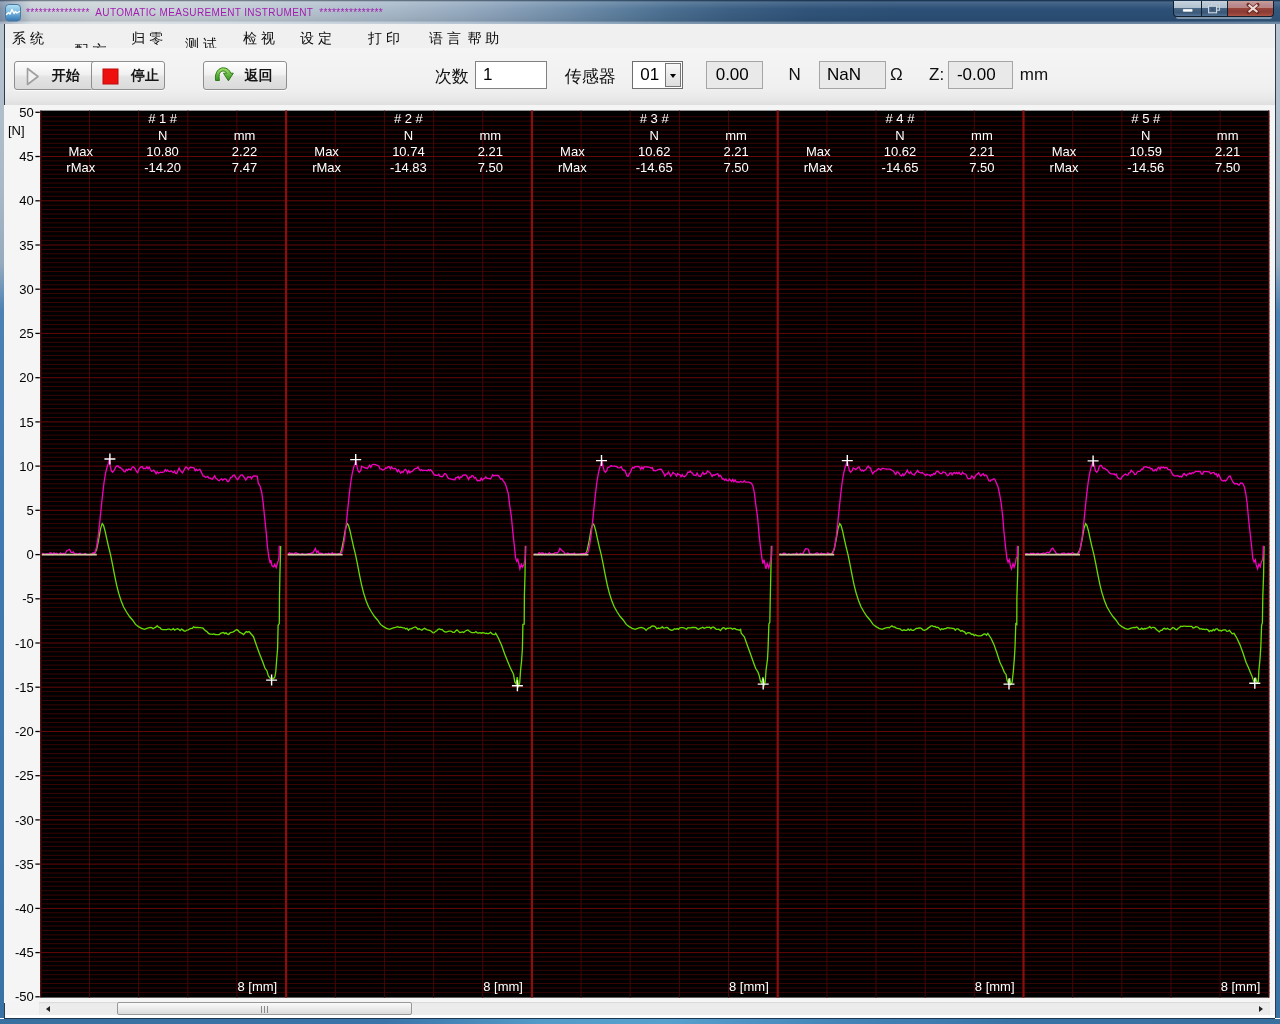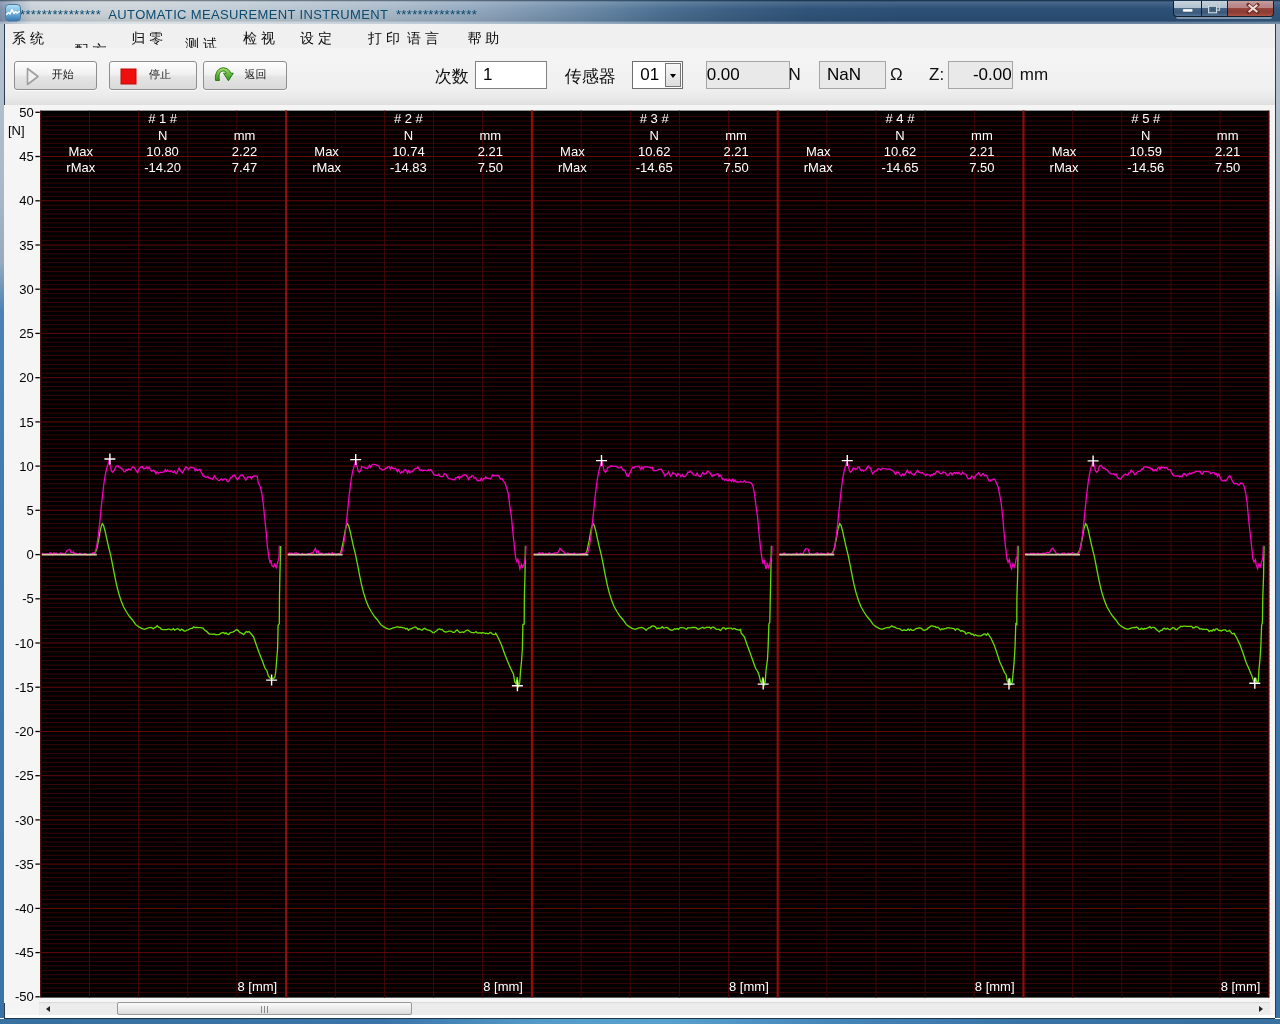--- a/index.html
+++ b/index.html
@@ -1,20 +1,20 @@
 <!DOCTYPE html>
 <html><head><meta charset="utf-8"><style>
 html,body{margin:0;padding:0;width:1280px;height:1024px;overflow:hidden}
 body{font-family:"Liberation Sans",sans-serif;position:relative;background:#fff}
 .abs{position:absolute}
 #titlebar{left:0;top:0;width:1280px;height:24px;
  background:linear-gradient(90deg,#7e90aa 0%,#c9d2d8 2.5%,#cdd5da 10%,#c2cdd6 18%,#b5c3d0 25%,#a8b9c9 31%,#97acc1 36%,#869eb7 40%,#7390ac 44%,#5f81a0 48%,#4c7092 52%,#3c6084 57%,#30547a 63%,#2c5077 70%,#2c5077 93%,#33587e 100%);}
 #titlebar .shade{left:0;top:0;width:1280px;height:24px;
  background:linear-gradient(180deg,rgba(8,20,34,.65) 0,rgba(8,20,34,.2) 1px,rgba(255,255,255,.14) 2px,rgba(255,255,255,.08) 5px,rgba(0,0,0,0) 9px,rgba(0,0,0,0.05) 17px,rgba(0,0,0,0.09) 21px,rgba(255,255,255,.22) 22px,rgba(255,255,255,.30) 23px);}
-#title{left:20px;top:6.5px;font-size:13px;color:#0c4a6e;white-space:pre;letter-spacing:.35px}
+#title{left:26px;top:6.5px;font-size:10px;color:#a21caf;white-space:pre;letter-spacing:.35px}
 #icon{left:5px;top:4px}
 #caps{left:1172.6px;top:0;width:101.6px;height:19px}
 .cap{position:absolute;top:1.3px;height:15.8px;border:1px solid #10202f;border-top:none;box-sizing:border-box}
 .cap svg{position:absolute}
 #cap-min{left:0;width:29.2px;border-radius:0 0 0 4px;
  background:linear-gradient(180deg,#c9d4de 0%,#b0c1d0 45%,#4c6987 46%,#3b597a 78%,#55759a 100%)}
 #cap-max{left:29.2px;width:25.6px;border-left:none;border-right:none;
  background:linear-gradient(180deg,#c5d0da 0%,#acbdcc 45%,#486585 46%,#3a5777 78%,#527294 100%)}
 #cap-close{left:54.8px;width:46.8px;border-radius:0 0 4px 0;
  background:linear-gradient(180deg,#c79e97 0%,#b8878f 30%,#b8877f 44%,#9b453c 46%,#8a3c35 72%,#9c463c 88%,#aa5546 100%)}
@@ -25,21 +25,21 @@
 #edge-r{right:4.5px;top:24px;width:1px;height:994px;background:#2a3d50}
 #bottom{left:0;top:1019.2px;width:1280px;height:4.8px;
  background:linear-gradient(90deg,#38709f 0,#3b74a9 30%,#539ac8 42%,#57a0ce 52%,#4585b8 65%,#3973a6 80%,#38709f 100%)}
 #bottom-line{left:4px;top:1017.9px;width:1271px;height:1.4px;background:#1d3850}
 #menubar{left:5px;top:24px;width:1270px;height:24px;background:#f0f0f0;font-size:14px;color:#0a0a0a}
 #toolbar{left:5px;top:48px;width:1270px;height:57px;
  background:linear-gradient(180deg,#f5f5f5 0%,#f0f0f0 70%,#e9e9e9 88%,#dfdfdf 100%);border-bottom:1px solid #d0d0d0}
 .tbtn{position:absolute;top:12.5px;height:29.5px;box-sizing:border-box;border:1px solid #8e8e8e;border-radius:3px;
  background:linear-gradient(180deg,#fdfdfd 0%,#f1f1f1 45%,#e4e4e4 55%,#dadada 100%);
  box-shadow:0 1px 0 rgba(255,255,255,.8),inset 0 1px 0 #fff;
- font-size:11px;font-weight:normal;color:#151515}
+ font-size:14px;font-weight:bold;color:#151515}
 .tbtn .lab{position:absolute;top:5px}
 .tlab{position:absolute;top:17px;font-size:17px;color:#111}
 .tbox{position:absolute;top:13px;height:28px;box-sizing:border-box;font-size:17px;color:#000;line-height:26px}
 #sbrow{left:5px;top:1002.3px;width:1270px;height:13.2px;background:#f4f4f4}
 #sbtrack{position:absolute;left:34px;top:0;width:1231px;height:13.2px;background:#ececec;box-shadow:inset 0 1px 1px rgba(0,0,0,.08)}
 #sbthumb{position:absolute;left:77.7px;top:0px;width:295.3px;height:13.2px;box-sizing:border-box;border:1px solid #989898;border-radius:2px;
  background:linear-gradient(180deg,#fafafa 0%,#ededed 45%,#dcdcdc 100%)}
 .grip{position:absolute;top:3px;width:1px;height:7px;background:#8a8a8a}
 .arrow{position:absolute;width:0;height:0;border-style:solid}
 </style></head><body>
@@ -87,32 +87,32 @@
 <div class="abs" id="edge-r"></div>
 
 <div class="abs" id="menubar">
     <span style="position:absolute;left:7px;top:6px">系 统</span>
     <span style="position:absolute;left:69.5px;top:18px">配 方</span>
     <span style="position:absolute;left:126.3px;top:6px">归 零</span>
     <span style="position:absolute;left:180.0px;top:12px">测 试</span>
     <span style="position:absolute;left:238.1px;top:6px">检 视</span>
     <span style="position:absolute;left:295.0px;top:6px">设 定</span>
     <span style="position:absolute;left:363px;top:6px">打 印</span>
-    <span style="position:absolute;left:402px;top:6px">语 言</span>
+    <span style="position:absolute;left:424px;top:6px">语 言</span>
     <span style="position:absolute;left:462.4px;top:6px">帮 助</span>
   </div>
 
 <div class="abs" id="toolbar">
  <div class="tbtn" style="left:8.7px;width:83.8px">
    <svg width="14" height="19" style="position:absolute;left:11px;top:5px">
         <path d="M1.5,1.5 L12,9.5 L1.5,17.5 Z" fill="#f0f0f0" stroke="#9f9f9f" stroke-width="1.6" stroke-linejoin="round"></path>
       </svg>
    <span class="lab" style="left:37px">开始</span>
     </div>
- <div class="tbtn" style="left:104px;width:88px">
+ <div class="tbtn" style="left:86px;width:74px">
    <svg width="17" height="17" style="position:absolute;left:10px;top:6px">
         <rect x="1" y="1" width="15" height="15" fill="#ee0f0f" stroke="#c00a0a"></rect>
       </svg>
    <span class="lab" style="left:39px">停止</span>
     </div>
  <div class="tbtn" style="left:197.5px;width:84.5px">
    <svg width="21" height="20" style="position:absolute;left:9px;top:4px">
     <defs>
           <linearGradient id="gg" x1="0" y1="0" x2="0" y2="1">
             <stop offset="0" stop-color="#a8e470"></stop>
@@ -126,26 +126,26 @@
 
  <span class="tlab" style="left:429.8px">次数</span>
  <div class="tbox" style="left:470px;width:72.3px;background:#fff;border:1px solid #828282;padding-left:7px">1</div>
  <span class="tlab" style="left:559.8px">传感器</span>
  <div class="tbox" style="left:627.3px;width:51px;background:#fff;border:1px solid #6e6e6e">
    <span style="position:absolute;left:7px">01</span>
    <div style="position:absolute;right:1px;top:1px;width:16px;height:24px;border:1px solid #777;box-sizing:border-box;background:linear-gradient(180deg,#f8f8f8,#ddd)">
      <div class="arrow" style="left:3.5px;top:10px;border-width:4.5px 3.8px 0 3.8px;border-color:#000 transparent transparent transparent"></div>
       </div>
  </div>
- <div class="tbox" style="left:700.7px;width:84px;background:#e9e9e9;border:1px solid #a5a5a5;">0.00</div>
+ <div class="tbox" style="left:700.7px;width:57px;background:#e9e9e9;border:1px solid #a5a5a5;padding-left:9px">0.00</div>
  <span class="tlab" style="left:783.5px">N</span>
  <div class="tbox" style="left:814px;width:66.5px;background:#e9e9e9;border:1px solid #a5a5a5;padding-left:7px">NaN</div>
  <span class="tlab" style="left:885px">Ω</span>
  <span class="tlab" style="left:924px">Z:</span>
- <div class="tbox" style="left:942.9px;width:65.6px;background:#e9e9e9;border:1px solid #a5a5a5;padding-left:24px">-0.00</div>
+ <div class="tbox" style="left:942.9px;width:65.6px;background:#e9e9e9;border:1px solid #a5a5a5;padding-left:8px">-0.00</div>
  <span class="tlab" style="left:1014.8px">mm</span>
 </div>
 
 <svg width="1271" height="898" style="position:absolute;left:4px;top:105px">
 <rect x="0" y="0" width="1271" height="898" fill="#f5f5f5"></rect>
 <rect x="36.3" y="5.6" width="1229.0" height="887.0" fill="#000000"></rect>
 <path d="M36.3 11.7H1265.3M36.3 16.1H1265.3M36.3 20.6H1265.3M36.3 25.0H1265.3M36.3 29.4H1265.3M36.3 33.8H1265.3M36.3 38.3H1265.3M36.3 42.7H1265.3M36.3 47.1H1265.3M36.3 55.9H1265.3M36.3 60.4H1265.3M36.3 64.8H1265.3M36.3 69.2H1265.3M36.3 73.6H1265.3M36.3 78.1H1265.3M36.3 82.5H1265.3M36.3 86.9H1265.3M36.3 91.3H1265.3M36.3 100.2H1265.3M36.3 104.6H1265.3M36.3 109.0H1265.3M36.3 113.4H1265.3M36.3 117.9H1265.3M36.3 122.3H1265.3M36.3 126.7H1265.3M36.3 131.1H1265.3M36.3 135.6H1265.3M36.3 144.4H1265.3M36.3 148.8H1265.3M36.3 153.2H1265.3M36.3 157.7H1265.3M36.3 162.1H1265.3M36.3 166.5H1265.3M36.3 170.9H1265.3M36.3 175.4H1265.3M36.3 179.8H1265.3M36.3 188.6H1265.3M36.3 193.0H1265.3M36.3 197.5H1265.3M36.3 201.9H1265.3M36.3 206.3H1265.3M36.3 210.7H1265.3M36.3 215.2H1265.3M36.3 219.6H1265.3M36.3 224.0H1265.3M36.3 232.8H1265.3M36.3 237.3H1265.3M36.3 241.7H1265.3M36.3 246.1H1265.3M36.3 250.5H1265.3M36.3 255.0H1265.3M36.3 259.4H1265.3M36.3 263.8H1265.3M36.3 268.2H1265.3M36.3 277.1H1265.3M36.3 281.5H1265.3M36.3 285.9H1265.3M36.3 290.3H1265.3M36.3 294.8H1265.3M36.3 299.2H1265.3M36.3 303.6H1265.3M36.3 308.0H1265.3M36.3 312.5H1265.3M36.3 321.3H1265.3M36.3 325.7H1265.3M36.3 330.1H1265.3M36.3 334.6H1265.3M36.3 339.0H1265.3M36.3 343.4H1265.3M36.3 347.8H1265.3M36.3 352.3H1265.3M36.3 356.7H1265.3M36.3 365.5H1265.3M36.3 369.9H1265.3M36.3 374.4H1265.3M36.3 378.8H1265.3M36.3 383.2H1265.3M36.3 387.6H1265.3M36.3 392.1H1265.3M36.3 396.5H1265.3M36.3 400.9H1265.3M36.3 409.7H1265.3M36.3 414.2H1265.3M36.3 418.6H1265.3M36.3 423.0H1265.3M36.3 427.4H1265.3M36.3 431.9H1265.3M36.3 436.3H1265.3M36.3 440.7H1265.3M36.3 445.1H1265.3M36.3 454.0H1265.3M36.3 458.4H1265.3M36.3 462.8H1265.3M36.3 467.2H1265.3M36.3 471.7H1265.3M36.3 476.1H1265.3M36.3 480.5H1265.3M36.3 484.9H1265.3M36.3 489.4H1265.3M36.3 498.2H1265.3M36.3 502.6H1265.3M36.3 507.0H1265.3M36.3 511.5H1265.3M36.3 515.9H1265.3M36.3 520.3H1265.3M36.3 524.7H1265.3M36.3 529.2H1265.3M36.3 533.6H1265.3M36.3 542.4H1265.3M36.3 546.8H1265.3M36.3 551.3H1265.3M36.3 555.7H1265.3M36.3 560.1H1265.3M36.3 564.5H1265.3M36.3 569.0H1265.3M36.3 573.4H1265.3M36.3 577.8H1265.3M36.3 586.6H1265.3M36.3 591.1H1265.3M36.3 595.5H1265.3M36.3 599.9H1265.3M36.3 604.3H1265.3M36.3 608.8H1265.3M36.3 613.2H1265.3M36.3 617.6H1265.3M36.3 622.0H1265.3M36.3 630.9H1265.3M36.3 635.3H1265.3M36.3 639.7H1265.3M36.3 644.1H1265.3M36.3 648.6H1265.3M36.3 653.0H1265.3M36.3 657.4H1265.3M36.3 661.8H1265.3M36.3 666.3H1265.3M36.3 675.1H1265.3M36.3 679.5H1265.3M36.3 683.9H1265.3M36.3 688.4H1265.3M36.3 692.8H1265.3M36.3 697.2H1265.3M36.3 701.6H1265.3M36.3 706.1H1265.3M36.3 710.5H1265.3M36.3 719.3H1265.3M36.3 723.7H1265.3M36.3 728.2H1265.3M36.3 732.6H1265.3M36.3 737.0H1265.3M36.3 741.4H1265.3M36.3 745.9H1265.3M36.3 750.3H1265.3M36.3 754.7H1265.3M36.3 763.5H1265.3M36.3 768.0H1265.3M36.3 772.4H1265.3M36.3 776.8H1265.3M36.3 781.2H1265.3M36.3 785.7H1265.3M36.3 790.1H1265.3M36.3 794.5H1265.3M36.3 798.9H1265.3M36.3 807.8H1265.3M36.3 812.2H1265.3M36.3 816.6H1265.3M36.3 821.0H1265.3M36.3 825.5H1265.3M36.3 829.9H1265.3M36.3 834.3H1265.3M36.3 838.7H1265.3M36.3 843.2H1265.3M36.3 852.0H1265.3M36.3 856.4H1265.3M36.3 860.8H1265.3M36.3 865.3H1265.3M36.3 869.7H1265.3M36.3 874.1H1265.3M36.3 878.5H1265.3M36.3 883.0H1265.3M36.3 887.4H1265.3" stroke="#380505" stroke-width="1" fill="none"></path>
 <path d="M85.5 5.6V892.6M134.6 5.6V892.6M183.8 5.6V892.6M232.9 5.6V892.6M331.3 5.6V892.6M380.4 5.6V892.6M429.6 5.6V892.6M478.7 5.6V892.6M577.1 5.6V892.6M626.2 5.6V892.6M675.4 5.6V892.6M724.5 5.6V892.6M822.9 5.6V892.6M872.0 5.6V892.6M921.2 5.6V892.6M970.3 5.6V892.6M1068.7 5.6V892.6M1117.8 5.6V892.6M1167.0 5.6V892.6M1216.1 5.6V892.6" stroke="#440707" stroke-width="1" fill="none"></path>
 <path d="M36.3 51.5H1265.3M36.3 95.8H1265.3M36.3 140.0H1265.3M36.3 184.2H1265.3M36.3 228.4H1265.3M36.3 272.7H1265.3M36.3 316.9H1265.3M36.3 361.1H1265.3M36.3 405.3H1265.3M36.3 449.6H1265.3M36.3 493.8H1265.3M36.3 538.0H1265.3M36.3 582.2H1265.3M36.3 626.5H1265.3M36.3 670.7H1265.3M36.3 714.9H1265.3M36.3 759.1H1265.3M36.3 803.4H1265.3M36.3 847.6H1265.3" stroke="#680707" stroke-width="1" fill="none"></path>
 <path d="M36.9 5.6V892.6 M1264.7 5.6V892.6" stroke="#4c0707" stroke-width="1.2" fill="none"></path>

